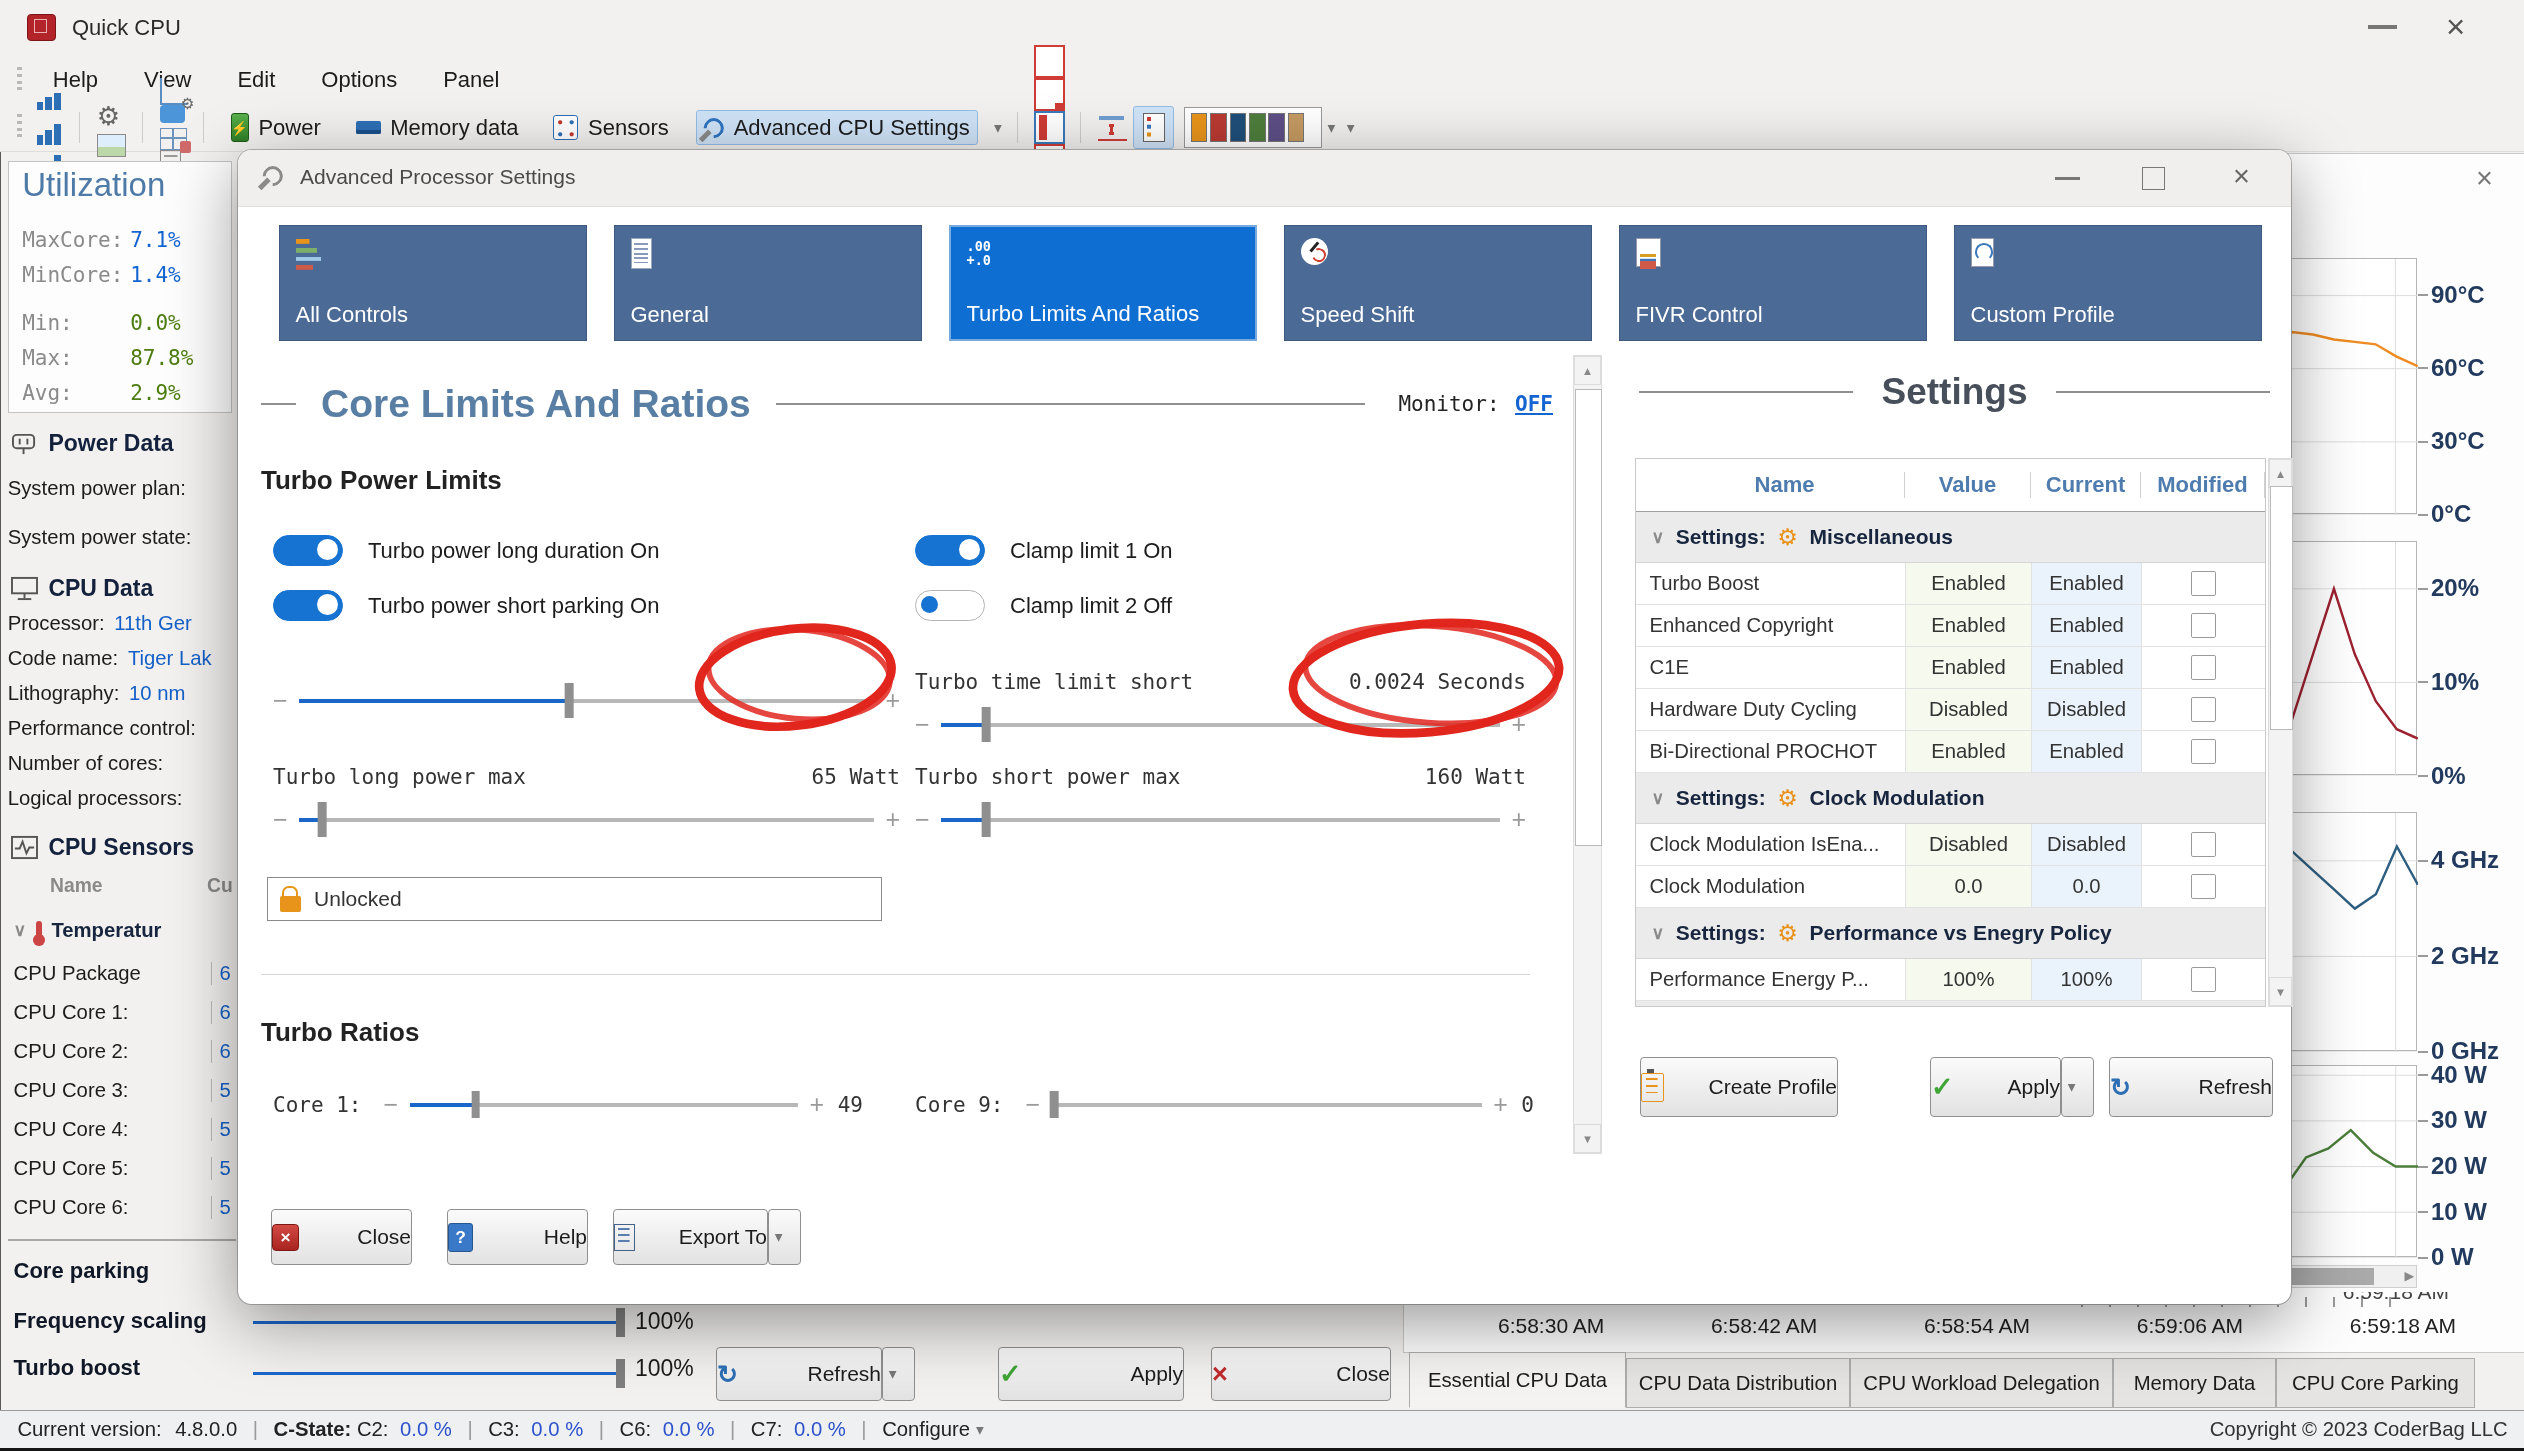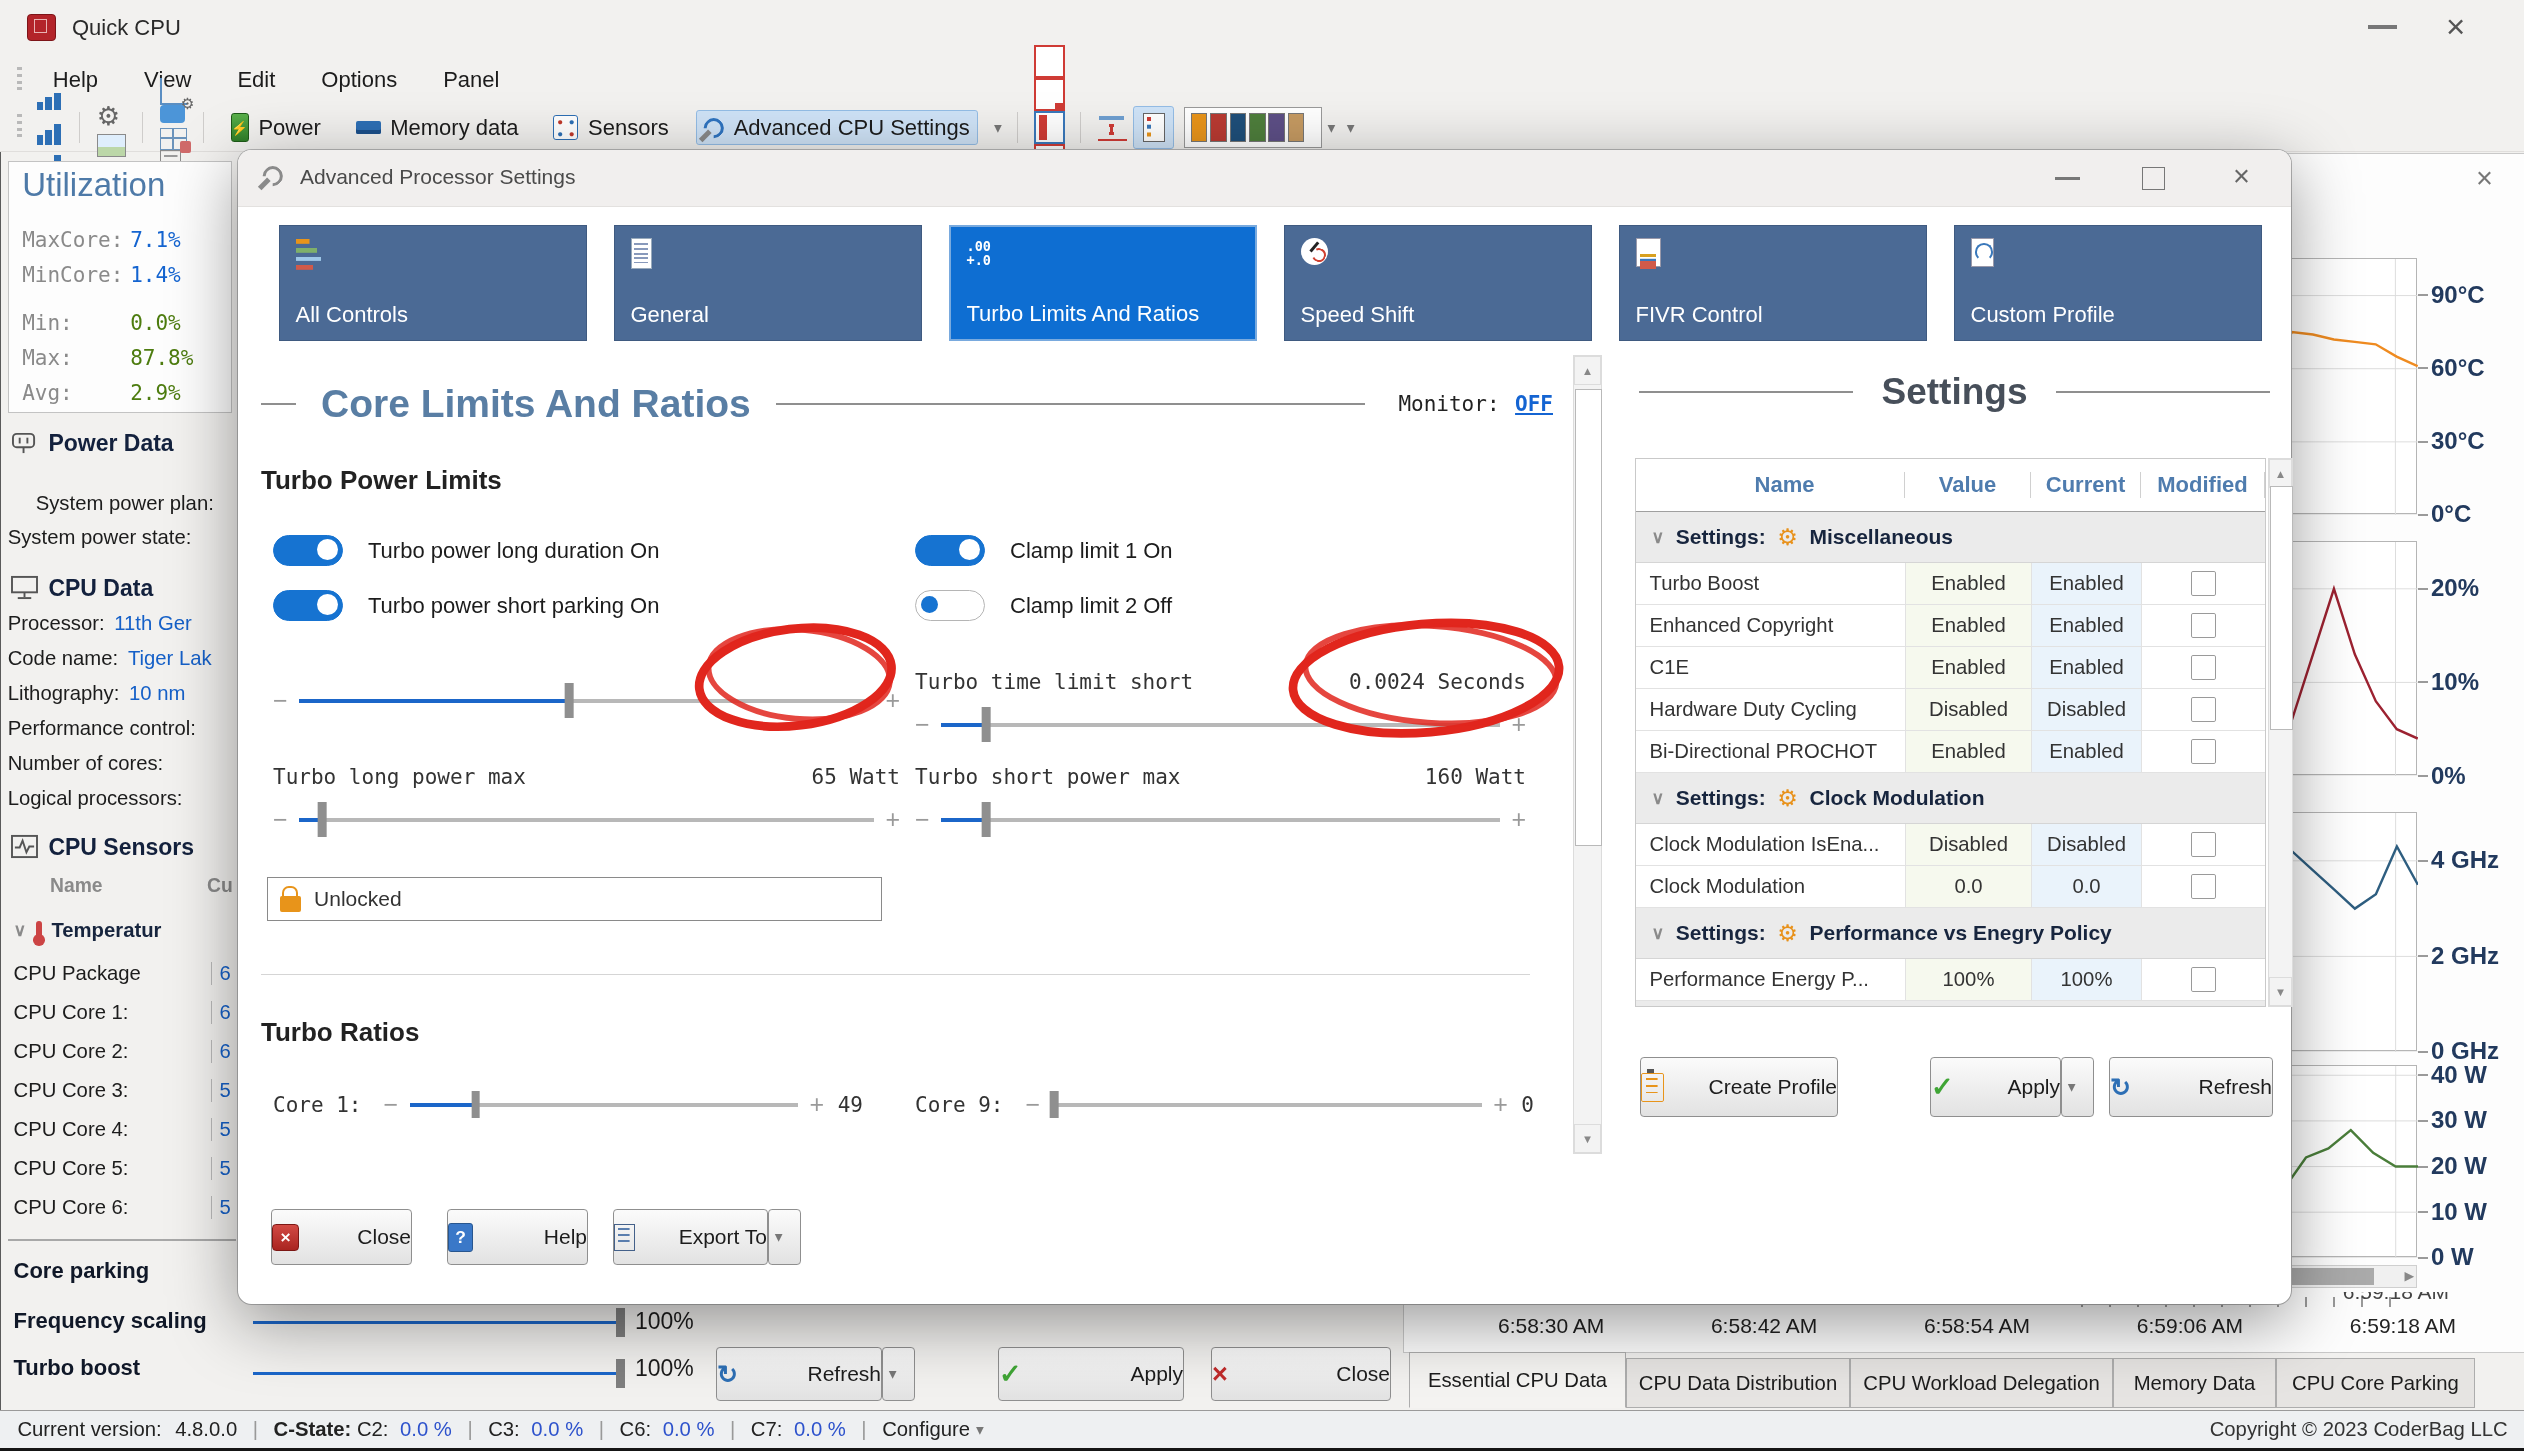--- a/index.html
+++ b/index.html
@@ -53,21 +53,21 @@
   #palette-box{display:flex;align-items:center;gap:2.9px;width:124px;height:39px;background:#fff;border:1px solid #9a9a9a;padding:0 5.8px;margin-left:9.7px;}
   .pal-bar{width:14.5px;height:27px;border:1px solid #777;}
 
   
   #left-panel{left:0;top:153px;width:238px;height:1112px;overflow:hidden;font-size:20.3px;color:#1c1c1c;}
   #util-box{left:7.7px;top:7.7px;width:222px;height:250px;border:1px solid #c3c3c3;background:#fdfdfd;}
   #util-title{left:13.5px;top:3.9px;font-size:33px;color:#4e7aa8;}
   .u-row{left:13.5px;width:203px;display:flex;font-size:21px;line-height:33px;}
   .u-label{color:#8a8a8a;width:108px;}
   .u-val.blue{color:#1464d0;} .u-val.red{color:#4d7c0f;}
-  .section-head{display:flex;align-items:flex-start;gap:9.7px;font-size:23px;font-weight:bold;color:#13213d;}
+  .section-head{display:flex;align-items:center;gap:9.7px;font-size:23px;font-weight:bold;color:#13213d;}
   .lp-field{display:flex;font-size:20.3px;}
   .lp-field .lbl{color:#1c1c1c;white-space:nowrap;}
   .lp-field .val{color:#1560c8;margin-left:9.7px;white-space:nowrap;}
   .sens-col{font-size:19.3px;font-weight:bold;color:#8a8a8a;}
   .sensor-row{display:flex;font-size:20.3px;height:39px;align-items:center;}
   .sensor-row .nm{width:211px;}
   .sensor-row .vl{color:#1560c8;border-left:1px solid #bbb;padding-left:7.7px;width:19.3px;overflow:hidden;}
   #temp-group{display:flex;align-items:center;gap:9.7px;font-weight:bold;color:#17253e;font-size:20.3px;}
   .thermo{width:5.8px;height:19.3px;background:#cc4444;border-radius:2.9px;position:relative;display:inline-block;}
   .thermo:after{content:"";position:absolute;left:-2.9px;bottom:-5.8px;width:11.6px;height:11.6px;background:#cc4444;border-radius:50%;}
@@ -317,21 +317,21 @@
     </div>
     <div class="section-head abs" style="left:9.7px;top:277px;" data-name="power-data-section-header">
       <svg width="29" height="25" viewBox="0 0 30 26" data-name="plug-icon">
           <rect x="3" y="4" width="22" height="14" rx="4" fill="none" stroke="#555" stroke-width="2"></rect>
           <line x1="10" y1="8" x2="10" y2="14" stroke="#555" stroke-width="2"></line>
           <line x1="18" y1="8" x2="18" y2="14" stroke="#555" stroke-width="2"></line>
           <line x1="14" y1="18" x2="14" y2="24" stroke="#555" stroke-width="2"></line>
         </svg>
       <span data-name="power-data-title">Power Data</span>
     </div>
-    <div class="lp-field abs" style="left:7.7px;top:339px;margin-left:28px;" data-name="system-power-plan-field">
+    <div class="lp-field abs" style="left:7.7px;top:324px;" data-name="system-power-plan-field">
         <span class="lbl">System power plan:</span>
       </div>
     <div class="lp-field abs" style="left:7.7px;top:373px;" data-name="system-power-state-field">
         <span class="lbl">System power state:</span>
       </div>
     <div class="section-head abs" style="left:9.7px;top:422px;" data-name="cpu-data-section-header">
       <svg width="29" height="25" viewBox="0 0 30 26" data-name="monitor-icon">
           <rect x="2" y="2" width="26" height="16" fill="none" stroke="#555" stroke-width="2"></rect>
           <line x1="15" y1="18" x2="15" y2="23" stroke="#555" stroke-width="2"></line>
           <line x1="8" y1="24" x2="22" y2="24" stroke="#555" stroke-width="2"></line>

